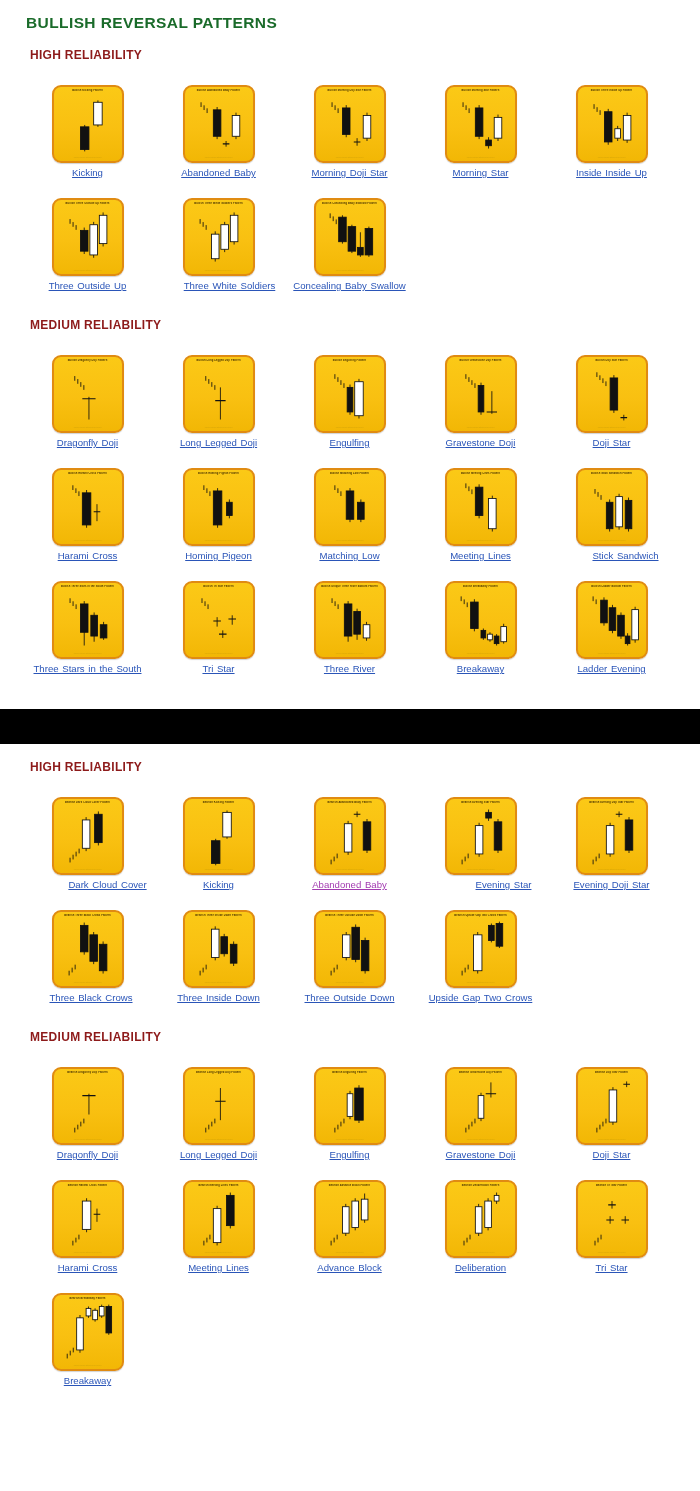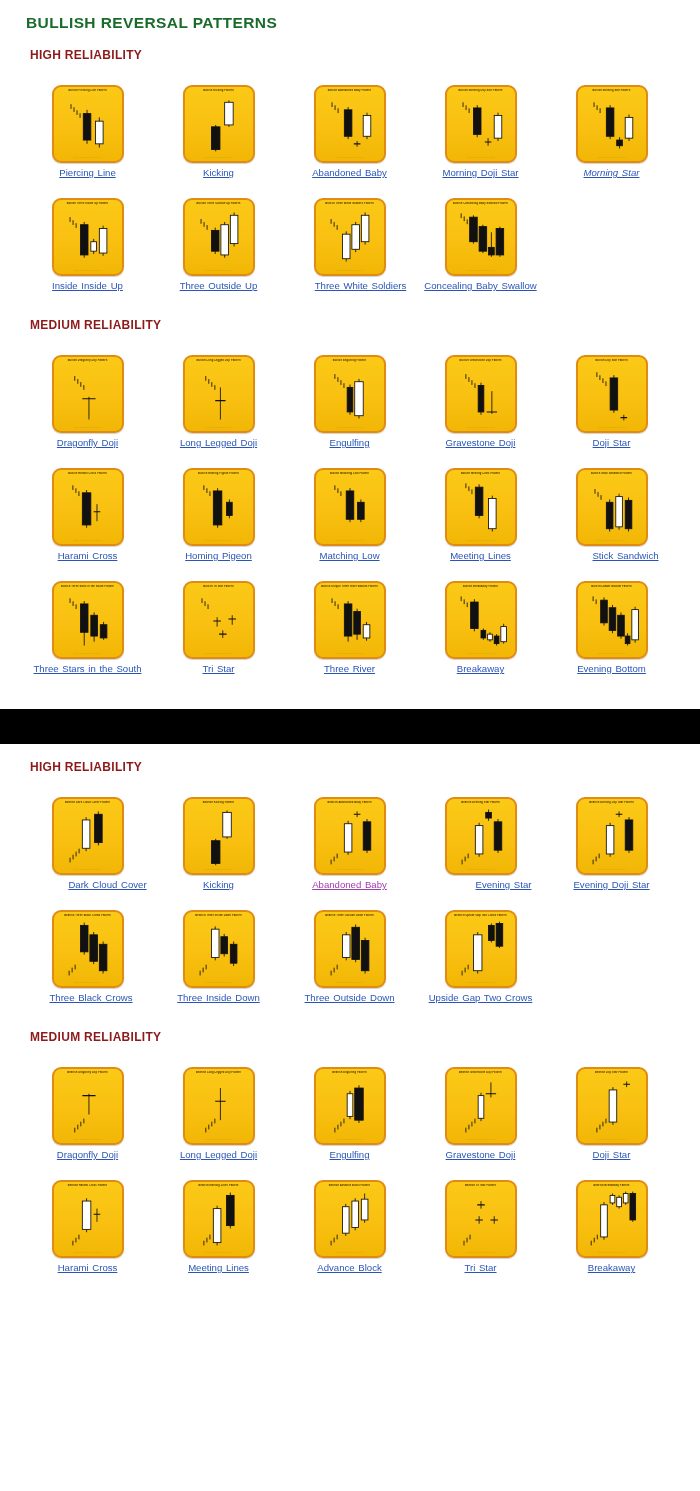--- a/index.html
+++ b/index.html
@@ -111,37 +111,20 @@
 <body>
 
 <div class="page">
   <div id="root">
       <div class="section">
         <h1 class="section-title title-bullish" style="color: rgb(26, 107, 42);">BULLISH REVERSAL PATTERNS</h1>
         <h2 class="sub-title" style="color: rgb(141, 26, 26);">HIGH RELIABILITY</h2>
         <div class="grid first-row">
           <div class="cell">
             <div class="thumb">
-              <div class="cap">Bullish Piercing Line Pattern</div>
-              <svg viewBox="0 0 72 78">
-                <line x1="18" y1="18" x2="18" y2="23" stroke="#111" stroke-width="0.9"></line>
-                <line x1="21.2" y1="21.2" x2="21.2" y2="26.2" stroke="#111" stroke-width="0.9"></line>
-                <line x1="24.4" y1="24.4" x2="24.4" y2="29.4" stroke="#111" stroke-width="0.9"></line>
-                <line x1="27.6" y1="27.6" x2="27.6" y2="32.6" stroke="#111" stroke-width="0.9"></line>
-                <line x1="35" y1="24" x2="35" y2="60" stroke="#111" stroke-width="0.9"></line>
-                <rect x="31" y="28" width="8" height="28" fill="#111" stroke="#111" stroke-width="0.9"></rect>
-                <line x1="48" y1="32" x2="48" y2="64" stroke="#111" stroke-width="0.9"></line>
-                <rect x="44" y="36" width="8" height="24" fill="#fff" stroke="#111" stroke-width="0.9"></rect>
-              </svg>
-              <div class="foot">www.candlestickforum.com</div>
-            </div>
-            <a class="label" style="color: rgb(42, 85, 184);">Piercing Line</a>
-          </div>
-          <div class="cell">
-            <div class="thumb">
               <div class="cap">Bullish Kicking Pattern</div>
               <svg viewBox="0 0 72 78">
                 <line x1="46.5" y1="14" x2="46.5" y2="42" stroke="#111" stroke-width="0.9"></line>
                 <rect x="42" y="16" width="9" height="24" fill="#fff" stroke="#111" stroke-width="0.9"></rect>
                 <line x1="32.5" y1="40" x2="32.5" y2="68" stroke="#111" stroke-width="0.9"></line>
                 <rect x="28" y="42" width="9" height="24" fill="#111" stroke="#111" stroke-width="0.9"></rect>
               </svg>
               <div class="foot">www.candlestickforum.com</div>
             </div>
             <a class="label" style="color: rgb(42, 85, 184);">Kicking</a>
@@ -191,21 +174,21 @@
                 <line x1="23.4" y1="22.4" x2="23.4" y2="27.4" stroke="#111" stroke-width="0.9"></line>
                 <line x1="34" y1="19" x2="34" y2="55" stroke="#111" stroke-width="0.9"></line>
                 <rect x="30" y="22" width="8" height="30" fill="#111" stroke="#111" stroke-width="0.9"></rect>
                 <line x1="44" y1="53" x2="44" y2="65" stroke="#111" stroke-width="0.9"></line>
                 <rect x="41" y="56" width="6" height="6" fill="#111" stroke="#111" stroke-width="0.9"></rect>
                 <line x1="54" y1="29" x2="54" y2="57" stroke="#111" stroke-width="0.9"></line>
                 <rect x="50" y="32" width="8" height="22" fill="#fff" stroke="#111" stroke-width="0.9"></rect>
               </svg>
               <div class="foot">www.candlestickforum.com</div>
             </div>
-            <a class="label" style="color: rgb(42, 85, 184); font-style: italic;">Morning Star</a>
+            <a class="label" style="color: rgb(42, 85, 184);">Morning Star</a>
           </div>
           <div class="cell">
             <div class="thumb">
               <div class="cap">Bullish Three Inside Up Pattern</div>
               <svg viewBox="0 0 72 78">
                 <line x1="17" y1="18" x2="17" y2="23" stroke="#111" stroke-width="0.9"></line>
                 <line x1="20.2" y1="21.2" x2="20.2" y2="26.2" stroke="#111" stroke-width="0.9"></line>
                 <line x1="23.4" y1="24.4" x2="23.4" y2="29.4" stroke="#111" stroke-width="0.9"></line>
                 <line x1="32" y1="23" x2="32" y2="61" stroke="#111" stroke-width="0.9"></line>
                 <rect x="28" y="26" width="8" height="32" fill="#111" stroke="#111" stroke-width="0.9"></rect>
@@ -528,21 +511,21 @@
                 <rect x="33" y="26" width="7" height="24" fill="#111" stroke="#111" stroke-width="0.9"></rect>
                 <line x1="45.5" y1="31" x2="45.5" y2="59" stroke="#111" stroke-width="0.9"></line>
                 <rect x="42" y="34" width="7" height="22" fill="#111" stroke="#111" stroke-width="0.9"></rect>
                 <line x1="52.5" y1="53" x2="52.5" y2="66" stroke="#111" stroke-width="0.9"></line>
                 <rect x="50" y="56" width="5" height="8" fill="#111" stroke="#111" stroke-width="0.9"></rect>
                 <line x1="60.5" y1="25" x2="60.5" y2="63" stroke="#111" stroke-width="0.9"></line>
                 <rect x="57" y="28" width="7" height="32" fill="#fff" stroke="#111" stroke-width="0.9"></rect>
               </svg>
               <div class="foot">www.candlestickforum.com</div>
             </div>
-            <a class="label" style="color: rgb(42, 85, 184);">Evening Bottom</a>
+            <a class="label" style="color: rgb(42, 85, 184);">Ladder Evening</a>
           </div>
         </div>
       </div>
       <div class="divider-black"></div>
       <div class="section">
         <h2 class="sub-title" style="color: rgb(141, 26, 26);">HIGH RELIABILITY</h2>
         <div class="grid first-row">
           <div class="cell">
             <div class="thumb">
               <div class="cap">Bearish Dark Cloud Cover Pattern</div>
@@ -825,20 +808,38 @@
                 <line x1="31.5" y1="23" x2="31.5" y2="57" stroke="#111" stroke-width="0.9"></line>
                 <rect x="28" y="26" width="7" height="28" fill="#fff" stroke="#111" stroke-width="0.9"></rect>
                 <line x1="41.5" y1="17" x2="41.5" y2="51" stroke="#111" stroke-width="0.9"></line>
                 <rect x="38" y="20" width="7" height="28" fill="#fff" stroke="#111" stroke-width="0.9"></rect>
                 <line x1="51.5" y1="12" x2="51.5" y2="43" stroke="#111" stroke-width="0.9"></line>
                 <rect x="48" y="18" width="7" height="22" fill="#fff" stroke="#111" stroke-width="0.9"></rect>
               </svg>
               <div class="foot">www.candlestickforum.com</div>
             </div>
             <a class="label" style="color: rgb(42, 85, 184);">Advance Block</a>
+          </div>
+          <div class="cell">
+            <div class="thumb">
+              <div class="cap">Bearish Deliberation Pattern</div>
+              <svg viewBox="0 0 72 78">
+                <line x1="18" y1="62" x2="18" y2="67" stroke="#111" stroke-width="0.9"></line>
+                <line x1="21.2" y1="58.8" x2="21.2" y2="63.8" stroke="#111" stroke-width="0.9"></line>
+                <line x1="24.4" y1="55.6" x2="24.4" y2="60.6" stroke="#111" stroke-width="0.9"></line>
+                <line x1="33.5" y1="23" x2="33.5" y2="57" stroke="#111" stroke-width="0.9"></line>
+                <rect x="30" y="26" width="7" height="28" fill="#fff" stroke="#111" stroke-width="0.9"></rect>
+                <line x1="43.5" y1="17" x2="43.5" y2="51" stroke="#111" stroke-width="0.9"></line>
+                <rect x="40" y="20" width="7" height="28" fill="#fff" stroke="#111" stroke-width="0.9"></rect>
+                <line x1="52.5" y1="11" x2="52.5" y2="23" stroke="#111" stroke-width="0.9"></line>
+                <rect x="50" y="14" width="5" height="6" fill="#fff" stroke="#111" stroke-width="0.9"></rect>
+              </svg>
+              <div class="foot">www.candlestickforum.com</div>
+            </div>
+            <a class="label" style="color: rgb(42, 85, 184);">Deliberation</a>
           </div>
           <div class="cell">
             <div class="thumb">
               <div class="cap">Bearish Tri Star Pattern</div>
               <svg viewBox="0 0 72 78">
                 <line x1="18" y1="62" x2="18" y2="67" stroke="#111" stroke-width="0.9"></line>
                 <line x1="21.2" y1="58.8" x2="21.2" y2="63.8" stroke="#111" stroke-width="0.9"></line>
                 <line x1="24.4" y1="55.6" x2="24.4" y2="60.6" stroke="#111" stroke-width="0.9"></line>
                 <line x1="36" y1="20" x2="36" y2="28" stroke="#111" stroke-width="0.9"></line>
                 <line x1="32" y1="24" x2="40" y2="24" stroke="#111" stroke-width="1.2"></line>

